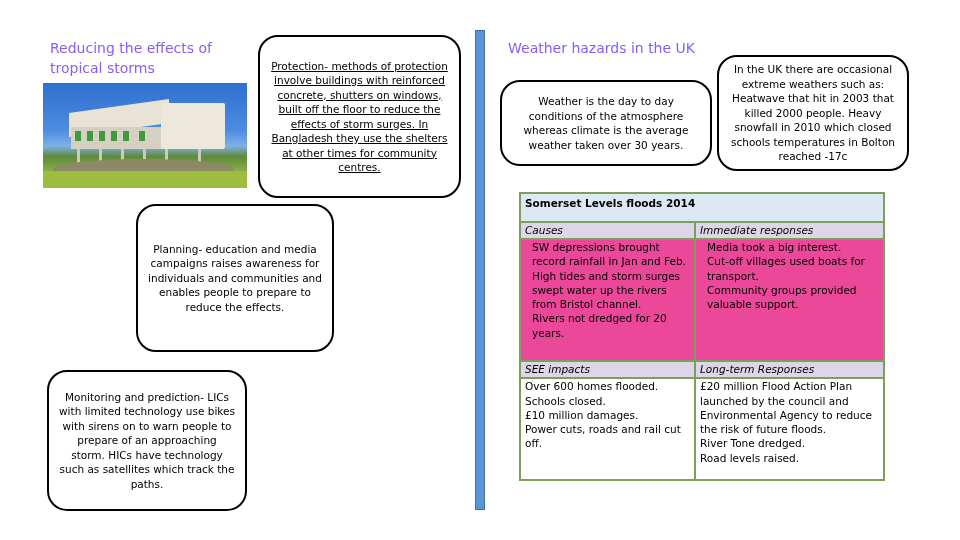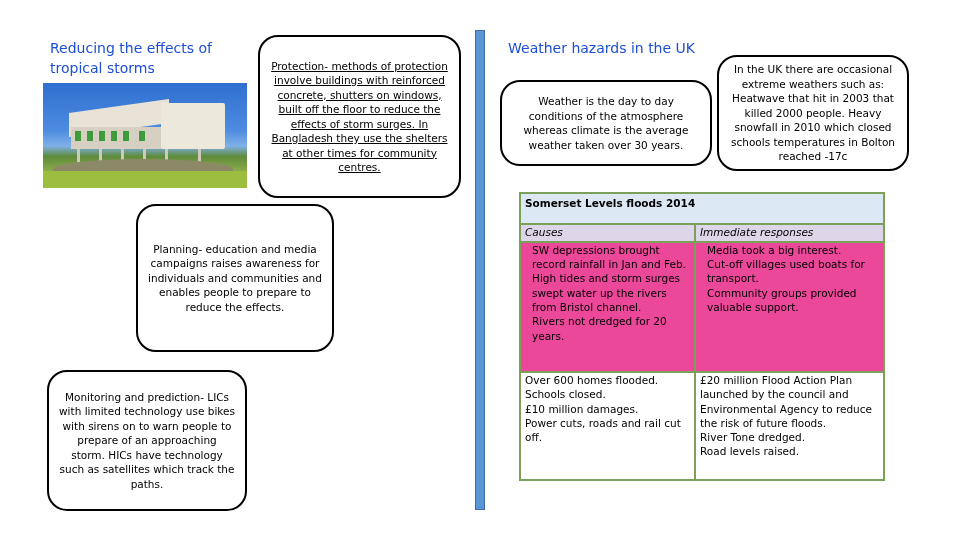--- a/index.html
+++ b/index.html
@@ -4,21 +4,21 @@
 <style>
   * { box-sizing: border-box; margin: 0; padding: 0; }
   html, body { width: 960px; height: 540px; background: #ffffff; overflow: hidden; }
   body { position: relative; font-family: "DejaVu Sans", sans-serif; color: #000; }
 
   .title {
     position: absolute;
     font-family: "DejaVu Sans", sans-serif;
     font-size: 14px;
     line-height: 20px;
-    color: #1d4ed8;
+    color: #8b5cf6;
   }
   #title-left { left: 50px; top: 38px; width: 200px; }
   #title-right { left: 508px; top: 38px; width: 220px; }
 
   .photo {
     position: absolute;
     left: 43px; top: 83px; width: 204px; height: 105px;
     overflow: hidden;
     background: linear-gradient(#2f6fd0 0%, #4d8ce0 45%, #7fb0e8 60%, #5f8b3a 70%, #8fae4a 85%, #b6c94f 100%);
   }
@@ -150,20 +150,24 @@
       <span class="line">SW depressions brought record rainfall in Jan and Feb.</span>
       <span class="line">High tides and storm surges swept water up the rivers from Bristol channel.</span>
       <span class="line">Rivers not dredged for 20 years.</span>
     </td>
     <td>
       <span class="line">Media took a big interest.</span>
       <span class="line">Cut-off villages used boats for transport.</span>
       <span class="line">Community groups provided valuable support.</span>
     </td>
   </tr>
+  <tr class="sub">
+    <td class="col1">SEE impacts</td>
+    <td>Long-term Responses</td>
+  </tr>
   <tr class="body2">
     <td class="col1">
       <span class="line">Over 600 homes flooded.</span>
       <span class="line">Schools closed.</span>
       <span class="line">£10 million damages.</span>
       <span class="line">Power cuts, roads and rail cut off.</span>
     </td>
     <td>
       <span class="line">£20 million Flood Action Plan launched by the council and Environmental Agency to reduce the risk of future floods.</span>
       <span class="line">River Tone dredged.</span>

